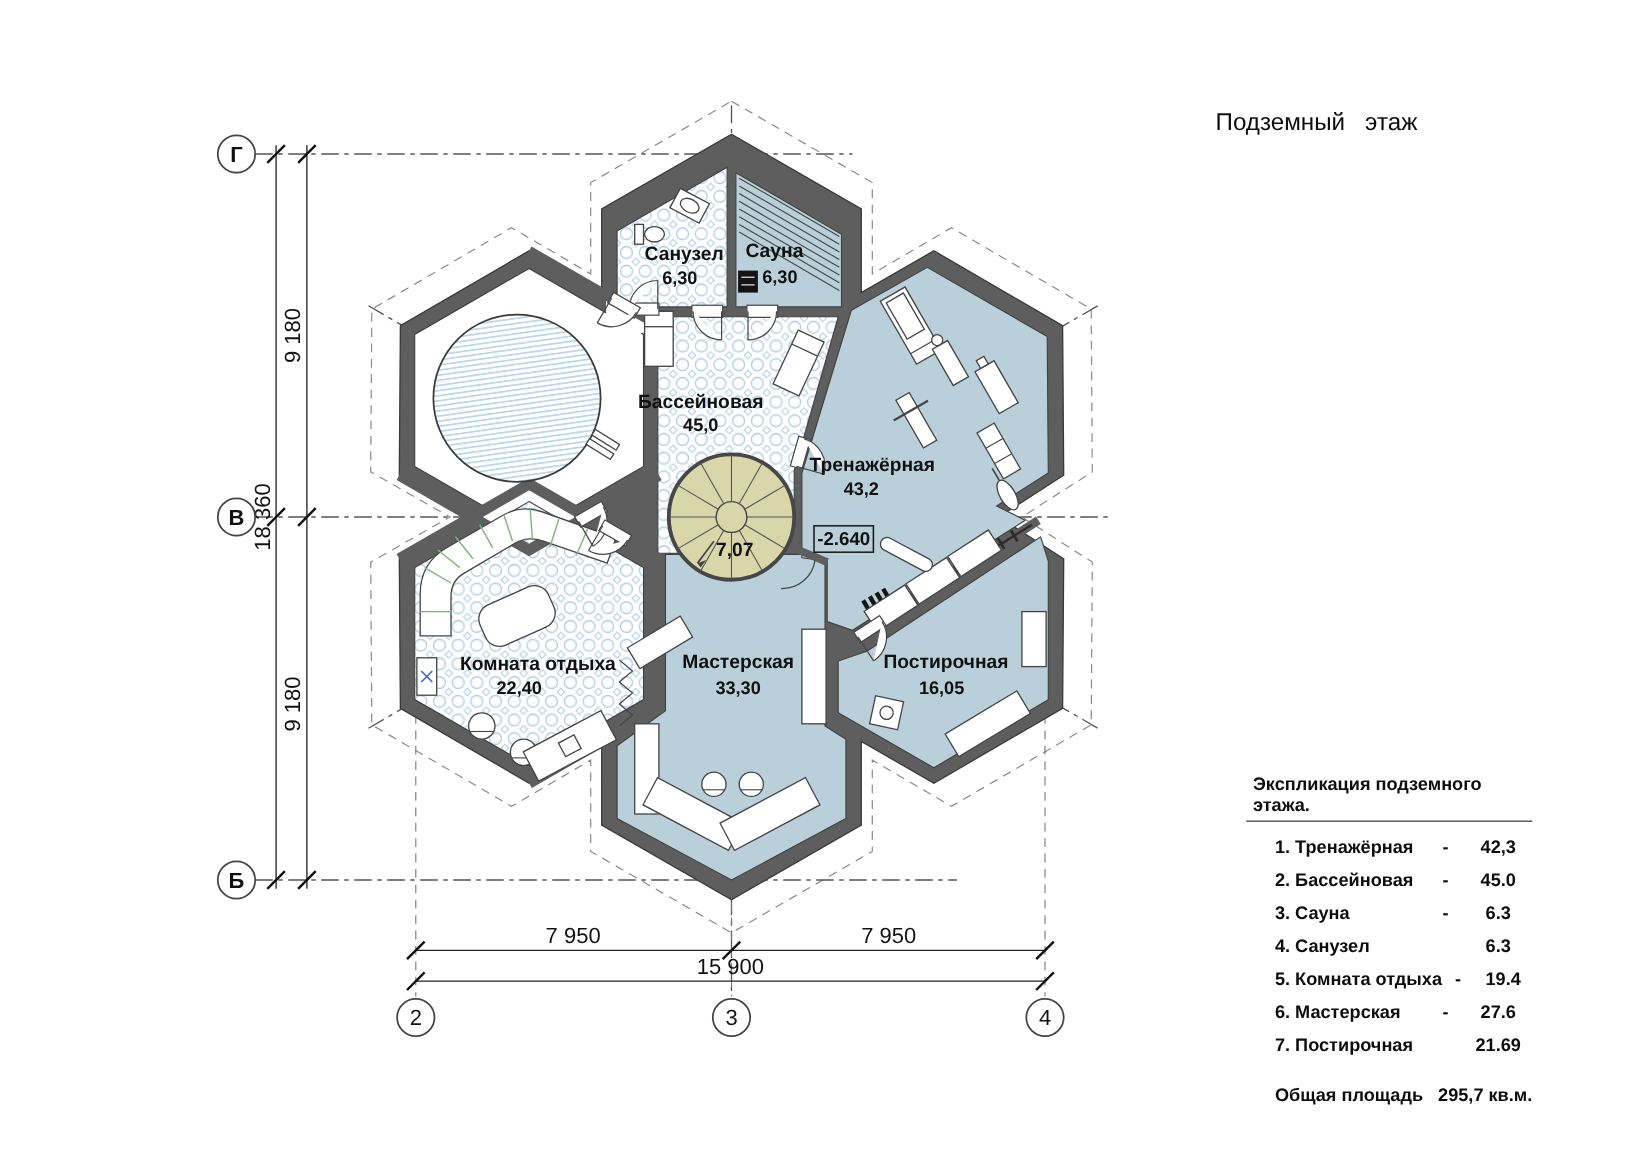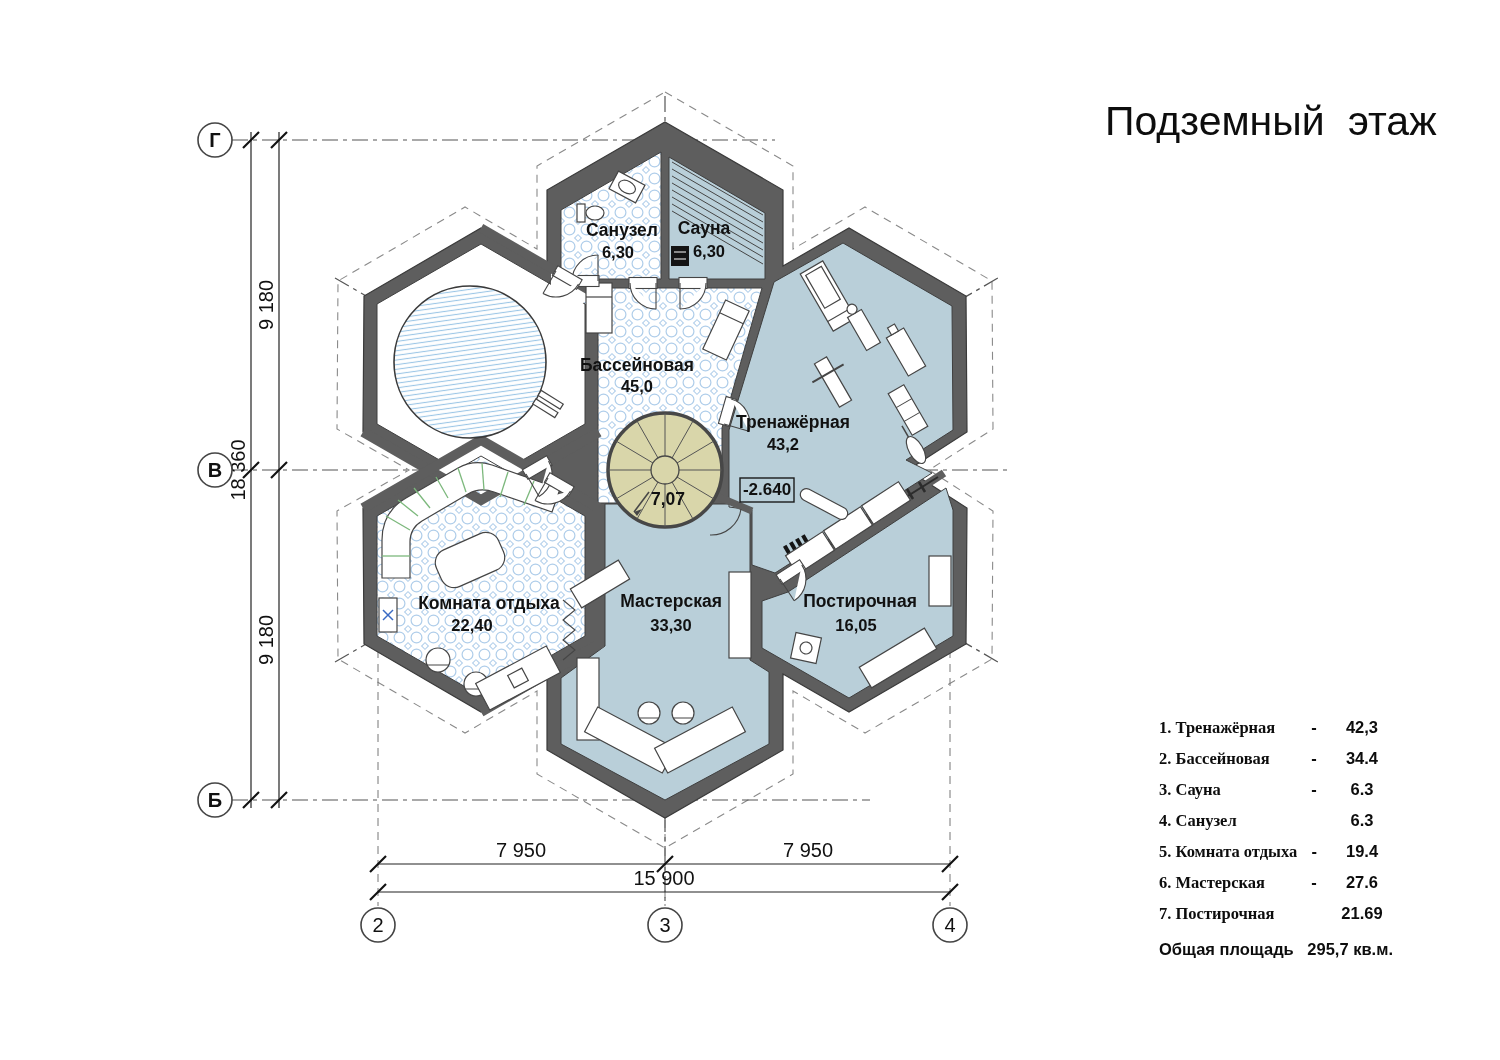--- a/index.html
+++ b/index.html
@@ -1,26 +1,26 @@
 <!DOCTYPE html>
 <html style="--wall: #5e5e5e; --floor-blue: #b9cfd9; --tile-line: #aecdea; --pool-line: #9cc6e6; --stair-fill: #d9d6aa; --sofa-accent: #7cb87c; --cross-accent: #3a6bc4; --ink: #111111; --paper: #ffffff;"><head>
 <meta charset="utf-8">
 <style>
   html,body{margin:0;padding:0;background:#fff;}
   body{width:1500px;height:1060px;position:relative;font-family:"Liberation Sans",sans-serif;color:#111;overflow:hidden;}
   #plan-svg{position:absolute;left:0;top:0;}
-  .page-title{position:absolute;left:1105px;top:98px;font-size:41px;font-weight:400;word-spacing:12px;color:#0d0d0d;}
+  .page-title{position:absolute;left:1105px;top:98px;font-size:22px;font-weight:400;word-spacing:12px;color:#0d0d0d;}
   .legend{position:absolute;left:1133px;top:704px;width:260px;font-size:16.5px;font-weight:700;color:#0d0d0d;}
   .legend-header{padding:0 0 4px 6px;border-bottom:1.6px solid #222;}
   .legend-rows{margin-top:14px;}
   .legend-row{display:flex;align-items:baseline;padding-left:26px;margin-bottom:11px;}
-  .legend-row .nm{flex:1;white-space:nowrap;font-family:Liberation Serif, serif;}
+  .legend-row .nm{flex:1;white-space:nowrap;}
   .legend-row .dash{width:34px;text-align:center;}
   .legend-row .val{width:62px;text-align:center;}
-  .legend-total{display:flex;padding-left:26px;margin-top:16px;align-items:flex-end;}
+  .legend-total{display:flex;padding-left:26px;margin-top:27px;align-items:flex-end;}
   .legend-total .nm{flex:1;}
   .legend-total .val{white-space:nowrap;}
   
   text{font-family:"Liberation Sans",sans-serif;fill:#111;}
   .room-label{font-size:17.5px;font-weight:700;text-anchor:middle;}
   .room-area{font-size:16.5px;font-weight:700;text-anchor:middle;}
   .dim-text{font-size:20px;text-anchor:middle;}
   .axis-letter{font-size:20px;font-weight:700;text-anchor:middle;}
   .axis-num{font-size:20px;text-anchor:middle;}
   .elev-text{font-size:17px;font-weight:700;text-anchor:middle;}
@@ -379,30 +379,31 @@
     <g>
       <rect x="740" y="478" width="54" height="24" fill="none" stroke="#1a1a1a" stroke-width="1.4"></rect>
       <text class="elev-text" x="767" y="495">-2.640</text>
     </g>
   </g>
 </svg>
 
 <div class="page-title">Подземный этаж</div>
 
 <div class="legend">
+  <div class="legend-header">Экспликация подземного этажа.</div>
   <div class="legend-rows">
     <div class="legend-row">
         <span class="nm"><span>1.</span> <span>Тренажёрная</span></span>
         <span class="dash">-</span>
         <span class="val">42,3</span>
       </div>
     <div class="legend-row">
         <span class="nm"><span>2.</span> <span>Бассейновая</span></span>
         <span class="dash">-</span>
-        <span class="val">34.4</span>
+        <span class="val">45.0</span>
       </div>
     <div class="legend-row">
         <span class="nm"><span>3.</span> <span>Сауна</span></span>
         <span class="dash">-</span>
         <span class="val">6.3</span>
       </div>
     <div class="legend-row">
         <span class="nm"><span>4.</span> <span>Санузел</span></span>
         <span class="dash"></span>
         <span class="val">6.3</span>

